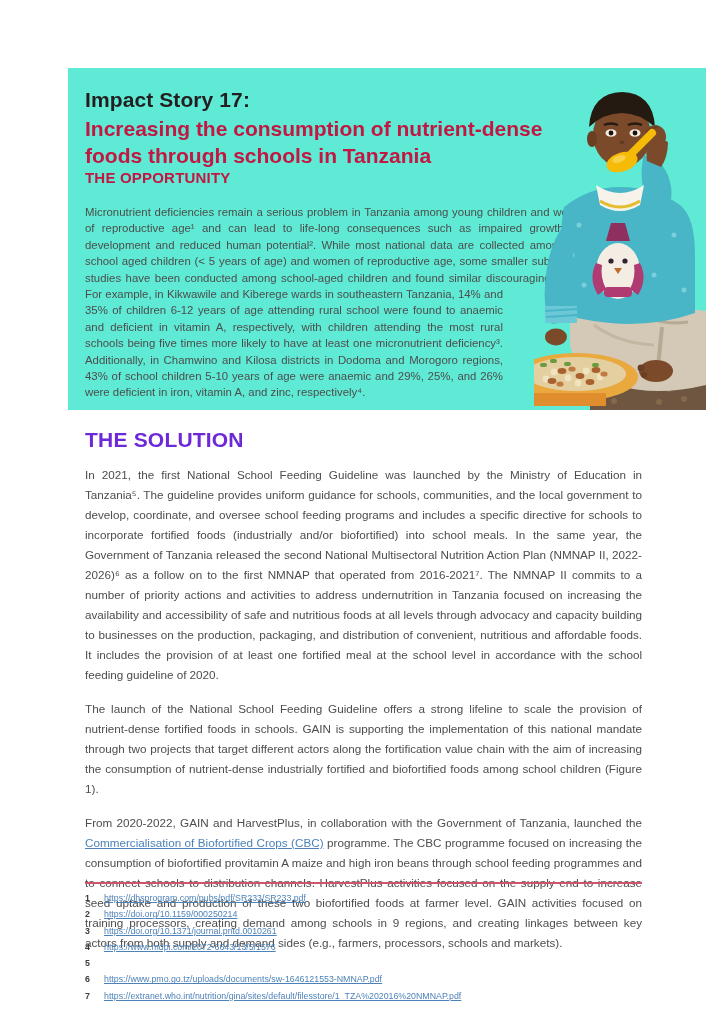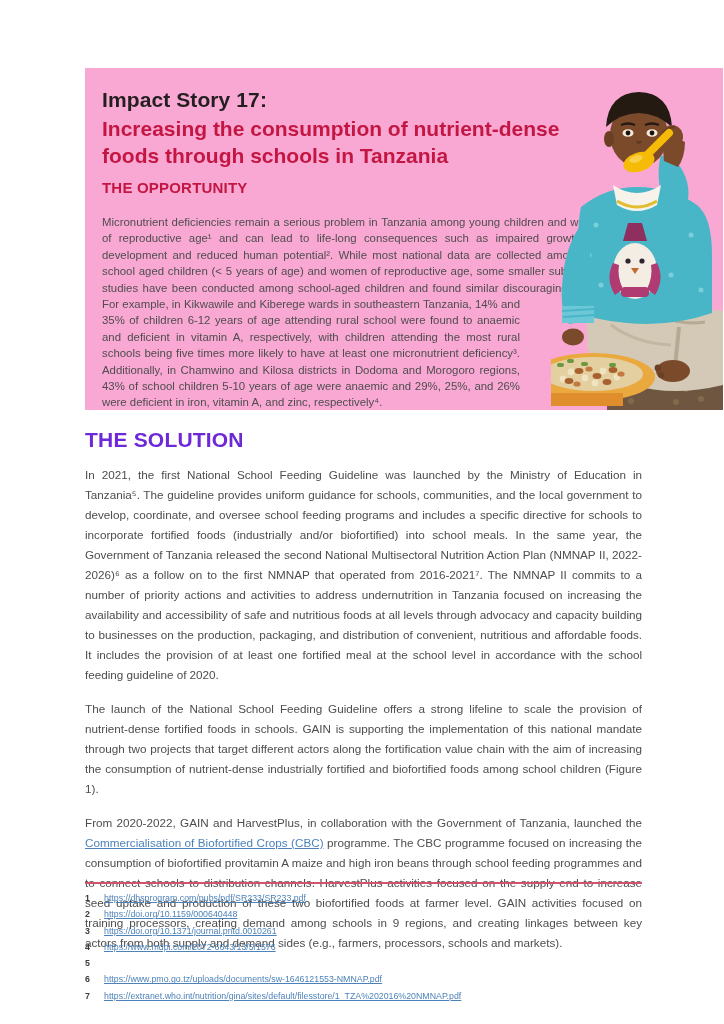--- a/index.html
+++ b/index.html
@@ -5,29 +5,29 @@
   html,body { margin:0; padding:0; }
   body {
     width:724px; height:1024px; background:#ffffff;
     font-family:"Liberation Sans","DejaVu Sans",sans-serif;
     -webkit-font-smoothing:antialiased;
   }
   .page { position:relative; width:724px; height:1024px; overflow:hidden; background:#ffffff; }
 
   
   .hero-panel {
-    position:absolute; left:85px; top:68px; width:638px; height:342px;
-    background:#f9a8d4;
+    position:absolute; left:68px; top:68px; width:638px; height:342px;
+    background:#5eead4;
   }
   .hero-inner { position:relative; padding:20px 17px 0 17px; width:604px; box-sizing:content-box; }
   .kicker {
     margin:0 0 3px 0; font-size:21px; font-weight:bold; color:#231f20; letter-spacing:.1px;
   }
   .hero-title {
-    margin:0 0 10px 0; width:500px; font-size:21px; line-height:27px;
+    margin:0 0 0 0; width:500px; font-size:21px; line-height:27px;
     font-weight:bold; color:#c31642;
   }
   .opp-heading {
     margin:0 0 18px 0; font-size:15px; font-weight:bold; color:#c31642; letter-spacing:.2px;
   }
   .opp-bodywrap { width:604px; }
   .wrap-a { float:right; width:99px; height:98px; }
   .wrap-b { float:right; clear:right; width:186px; height:116px; }
   .opp-body {
     margin:0; font-size:11.4px; line-height:16.4px; text-align:justify; color:#4d4d4d;
@@ -200,21 +200,21 @@
   </section>
 
   <footer class="footnotes">
     <div class="fn-divider"></div>
     <div class="fn-row">
       <span class="fn-num">1</span>
       <a class="fn-url">https://dhsprogram.com/pubs/pdf/SR233/SR233.pdf</a>
     </div>
     <div class="fn-row">
       <span class="fn-num">2</span>
-      <a class="fn-url">https://doi.org/10.1159/000640448</a>
+      <a class="fn-url">https://doi.org/10.1159/000250214</a>
     </div>
     <div class="fn-row">
       <span class="fn-num">3</span>
       <a class="fn-url">https://doi.org/10.1371/journal.pntd.0010261</a>
     </div>
     <div class="fn-row">
       <span class="fn-num">4</span>
       <a class="fn-url">https://www.mdpi.com/2072-6643/13/5/1576</a>
     </div>
     <div class="fn-row">

